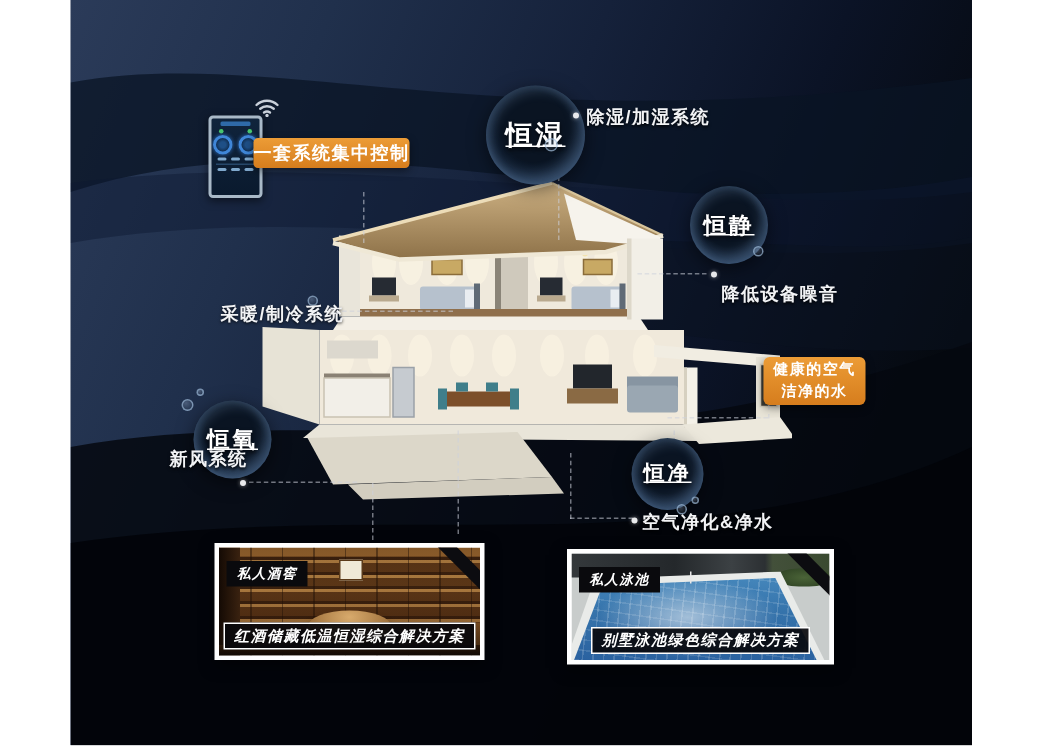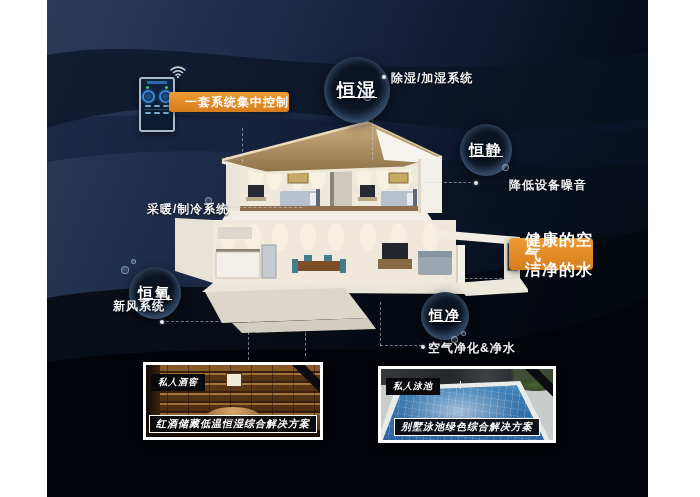--- a/index.html
+++ b/index.html
@@ -19,35 +19,35 @@
   .b-hengwen{left:118px;top:160px;width:50px;height:50px;font-size:15px;}
   .b-hengyang{left:82px;top:267px;width:52px;height:52px;font-size:15px;}
   .b-hengjing2{left:374px;top:292px;width:48px;height:48px;font-size:14px;}
 
   .mini-bubble{position:absolute;border-radius:50%;border:1px solid rgba(170,200,230,.6);
     background:radial-gradient(circle at 35% 30%, rgba(190,215,245,.28), rgba(20,30,50,.08));}
 
   .note{position:absolute;color:#f2f3f5;font-size:12px;font-weight:bold;letter-spacing:1px;
     text-shadow:0 1px 2px rgba(0,0,0,.8);white-space:nowrap;}
   .n-hengshi{left:344px;top:70px;}
-  .n-hengjing{left:434px;top:177px;margin-left:28px;}
+  .n-hengjing{left:434px;top:188px;}
   .n-hengwen{left:100px;top:201px;}
   .n-hengyang{left:66px;top:298px;}
   .n-hengjing2{left:381px;top:340px;}
 
   .dot{position:absolute;width:4px;height:4px;border-radius:50%;background:#e9eaec;box-shadow:0 0 3px rgba(255,255,255,.5);}
   .dash-h{position:absolute;height:0;border-top:1px dashed rgba(205,210,220,.55);}
   .dash-v{position:absolute;width:0;border-left:1px dashed rgba(205,210,220,.55);}
 
   
   .badge{position:absolute;display:flex;align-items:center;justify-content:center;flex-direction:column;
     color:#fff;font-weight:bold;border-radius:3px;
-    background:linear-gradient(180deg,#ec9c36,#d67d1d);box-shadow:0 2px 6px rgba(0,0,0,.45);padding-left:16px;}
+    background:linear-gradient(180deg,#ec9c36,#d67d1d);box-shadow:0 2px 6px rgba(0,0,0,.45);}
   .badge-control{left:122px;top:92px;width:104px;height:20px;font-size:12px;letter-spacing:1px;}
-  .badge-healthy{left:462px;top:238px;width:68px;height:32px;font-size:16px;line-height:15px;letter-spacing:1px;border-radius:4px;}
+  .badge-healthy{left:462px;top:238px;width:68px;height:32px;font-size:10px;line-height:15px;letter-spacing:1px;border-radius:4px;}
 
   
   .panel{position:absolute;left:92px;top:77px;width:32px;height:51px;border:2px solid #a9b9c7;border-radius:3px;
     background:linear-gradient(180deg,#10243c,#0a1a2e);box-shadow:0 2px 6px rgba(0,0,0,.5);overflow:hidden;}
   .panel-header{margin:2px auto 0 auto;width:20px;height:3px;background:#2f6aa8;border-radius:1px;}
   .panel-dots{display:flex;justify-content:space-between;padding:2px 5px 0 5px;}
   .panel-dots i{width:3px;height:3px;border-radius:50%;background:#49c96d;}
   .panel-dials{display:flex;justify-content:center;gap:4px;margin-top:1px;}
   .panel-dials i{width:9px;height:9px;border-radius:50%;border:2px solid #3f86d8;
     background:radial-gradient(circle,#1e4f86 30%,#0d2746 80%);box-shadow:0 0 3px #2f6fc0;}

